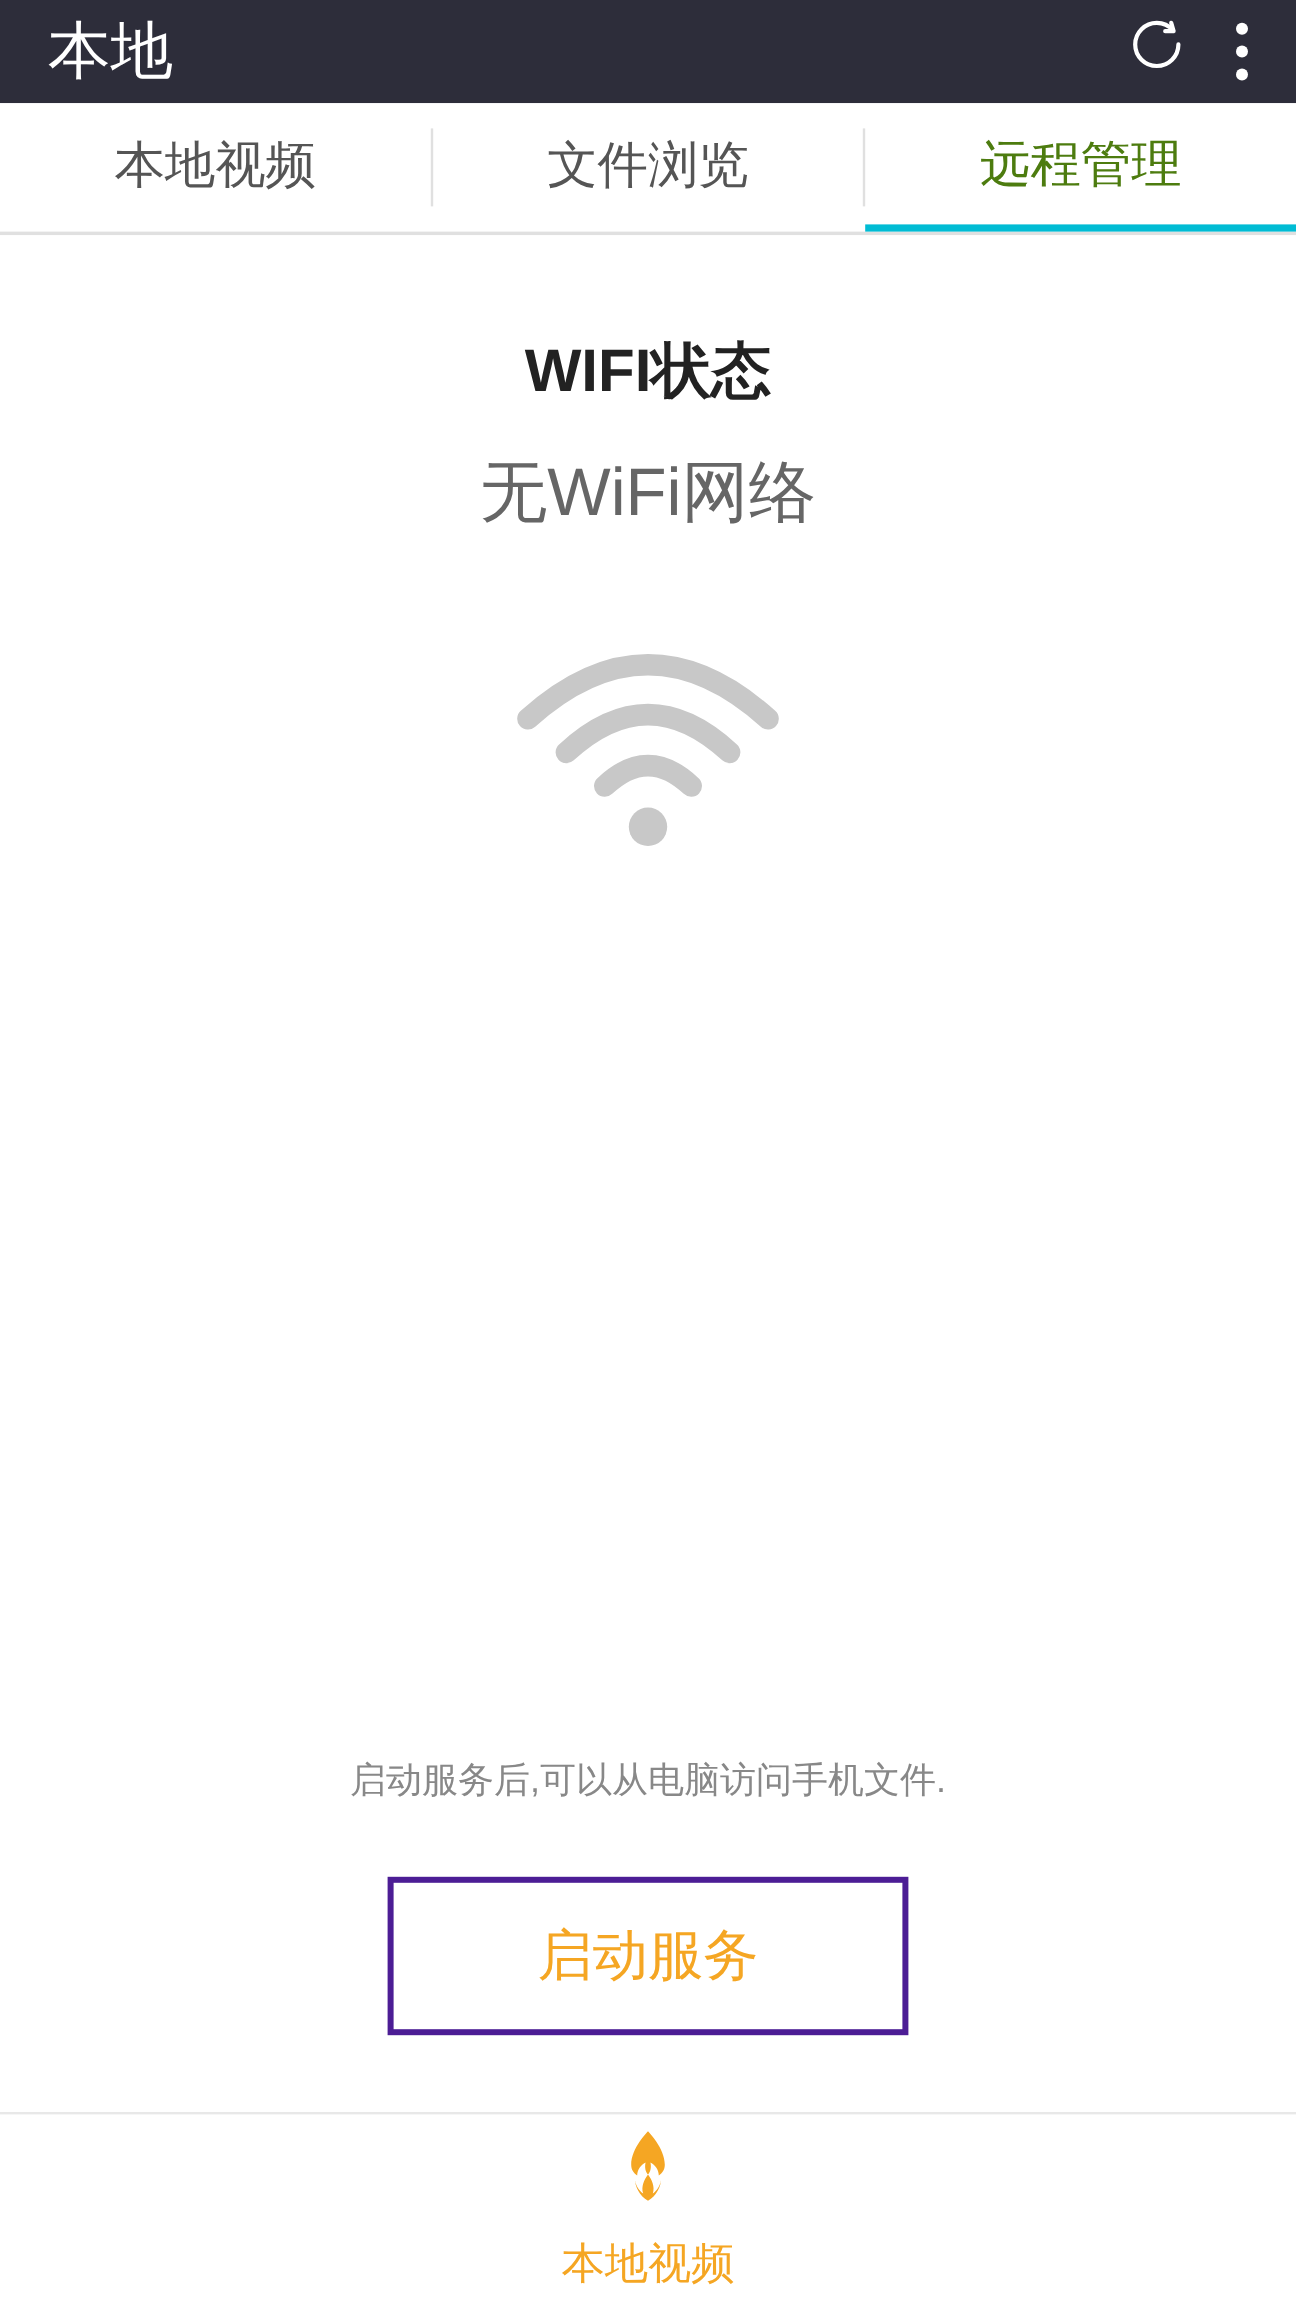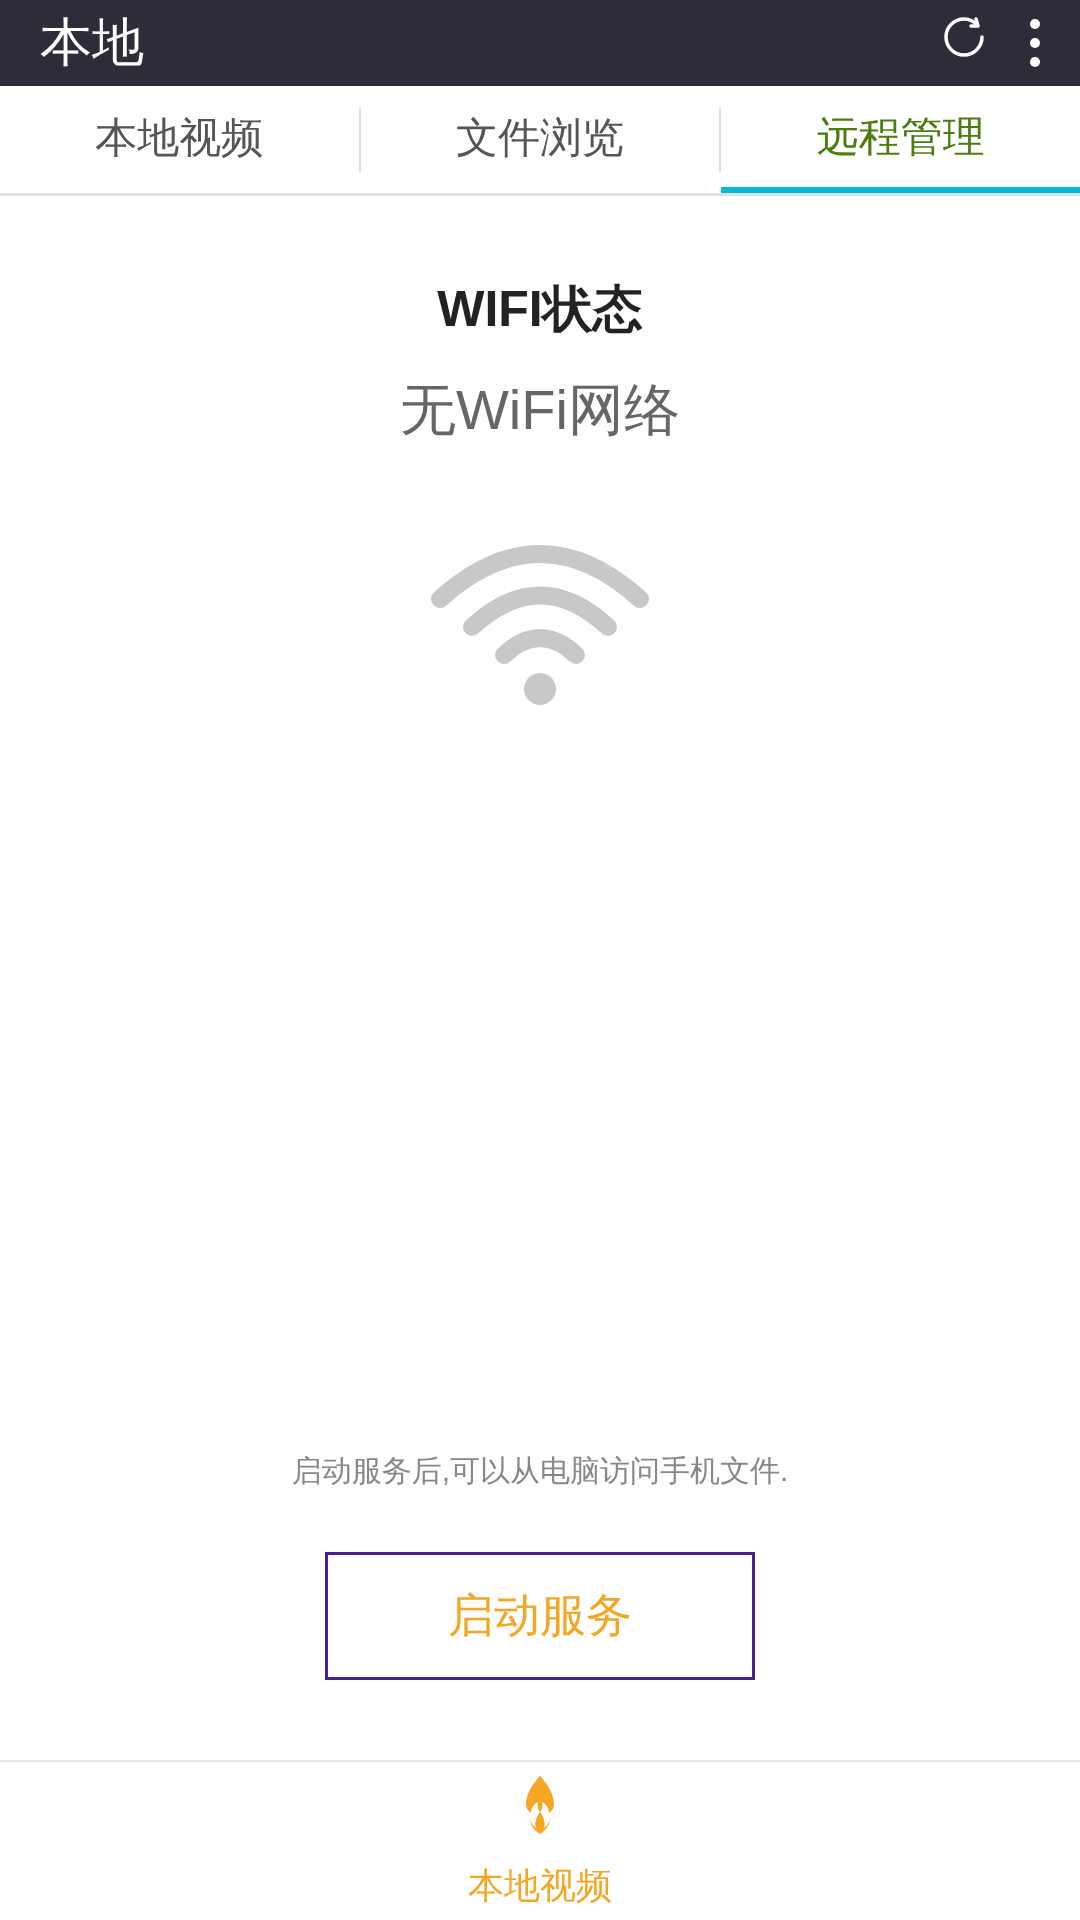--- a/index.html
+++ b/index.html
@@ -118,27 +118,27 @@
 
     .service-info {
       font-size: 30px;
       color: #888;
       margin-top: auto;
       margin-bottom: 60px;
       text-align: center;
     }
 
     .start-btn {
-      border: 3px solid #4c1d95;
+      border: 5px solid #4c1d95;
       background: transparent;
       color: #f5a623;
       font-size: 46px;
       padding: 30px 120px;
       cursor: pointer;
-      margin-bottom: 80px;
+      margin-bottom: 64px;
     }
 
     
     .bottom-nav {
       background: #ffffff;
       height: 160px;
       display: flex;
       align-items: center;
       justify-content: space-around;
       border-top: 2px solid #e8e8e8;

